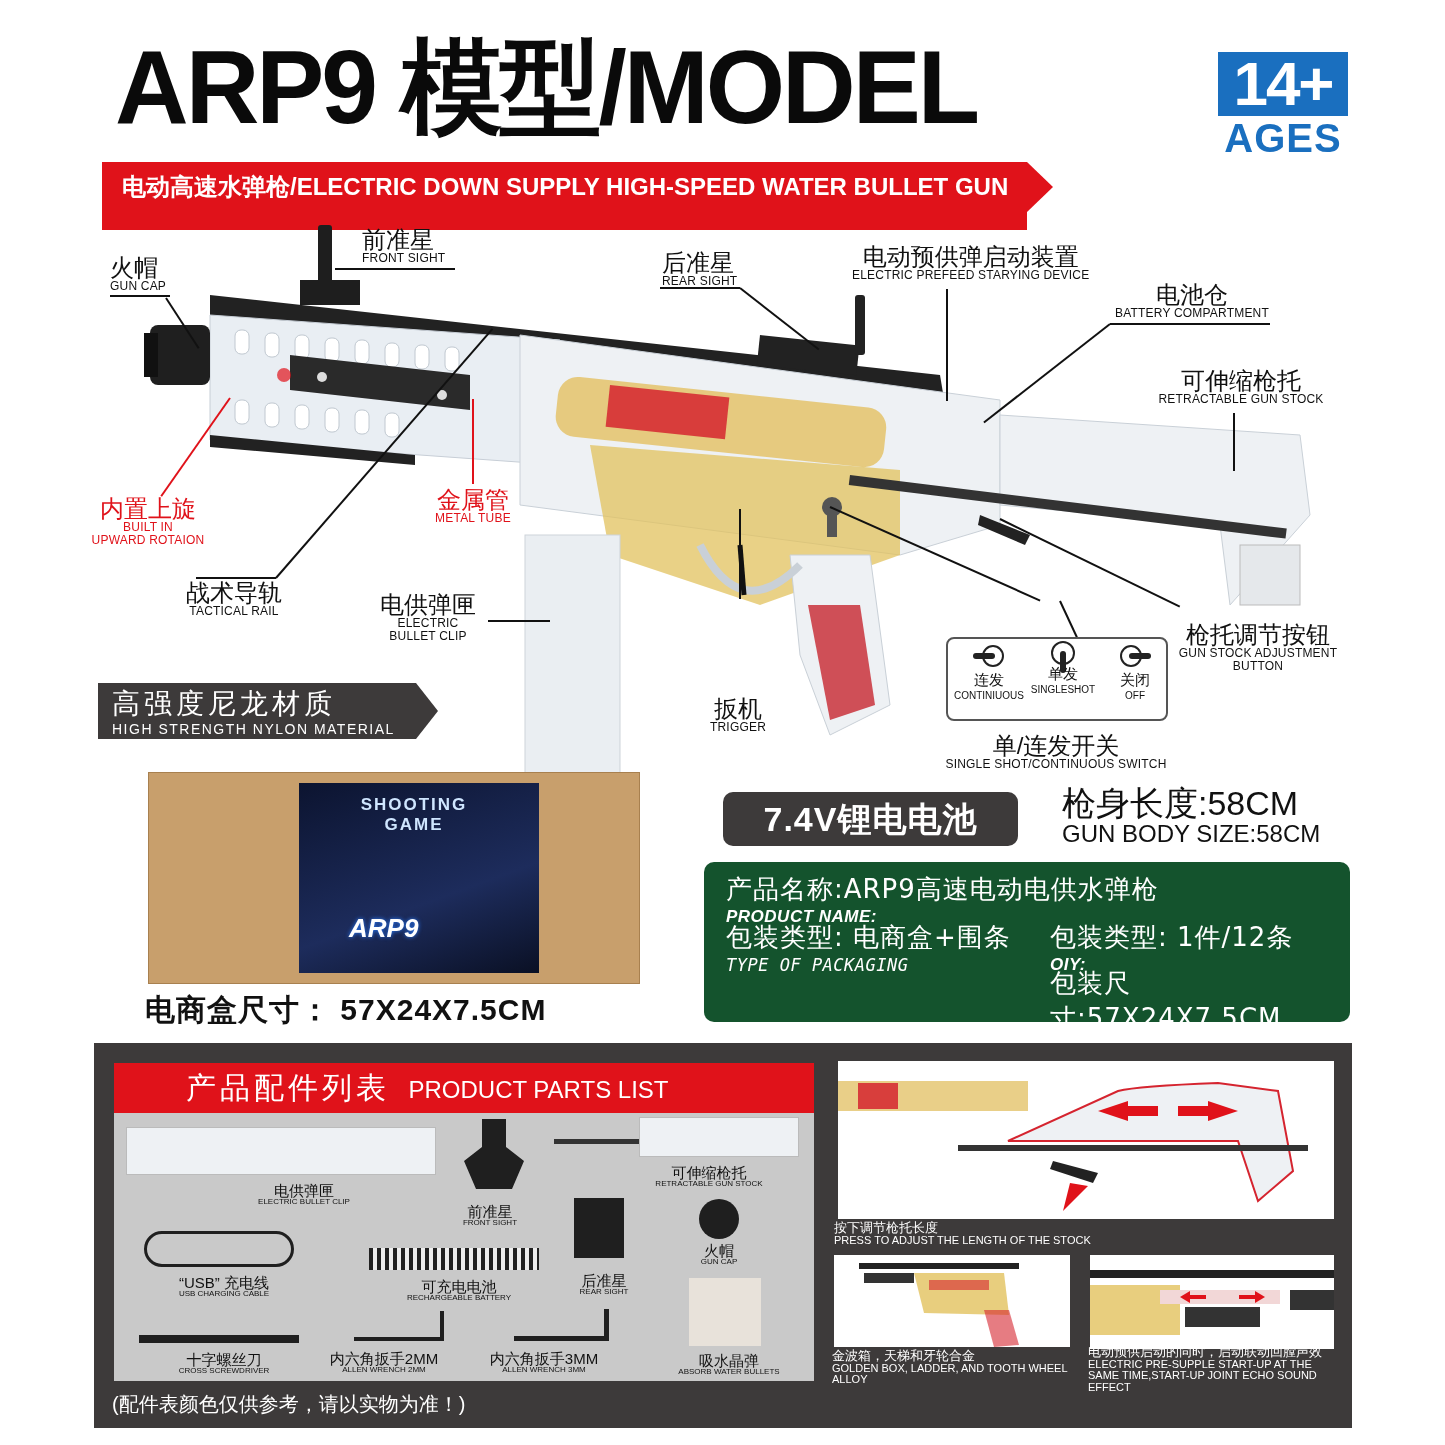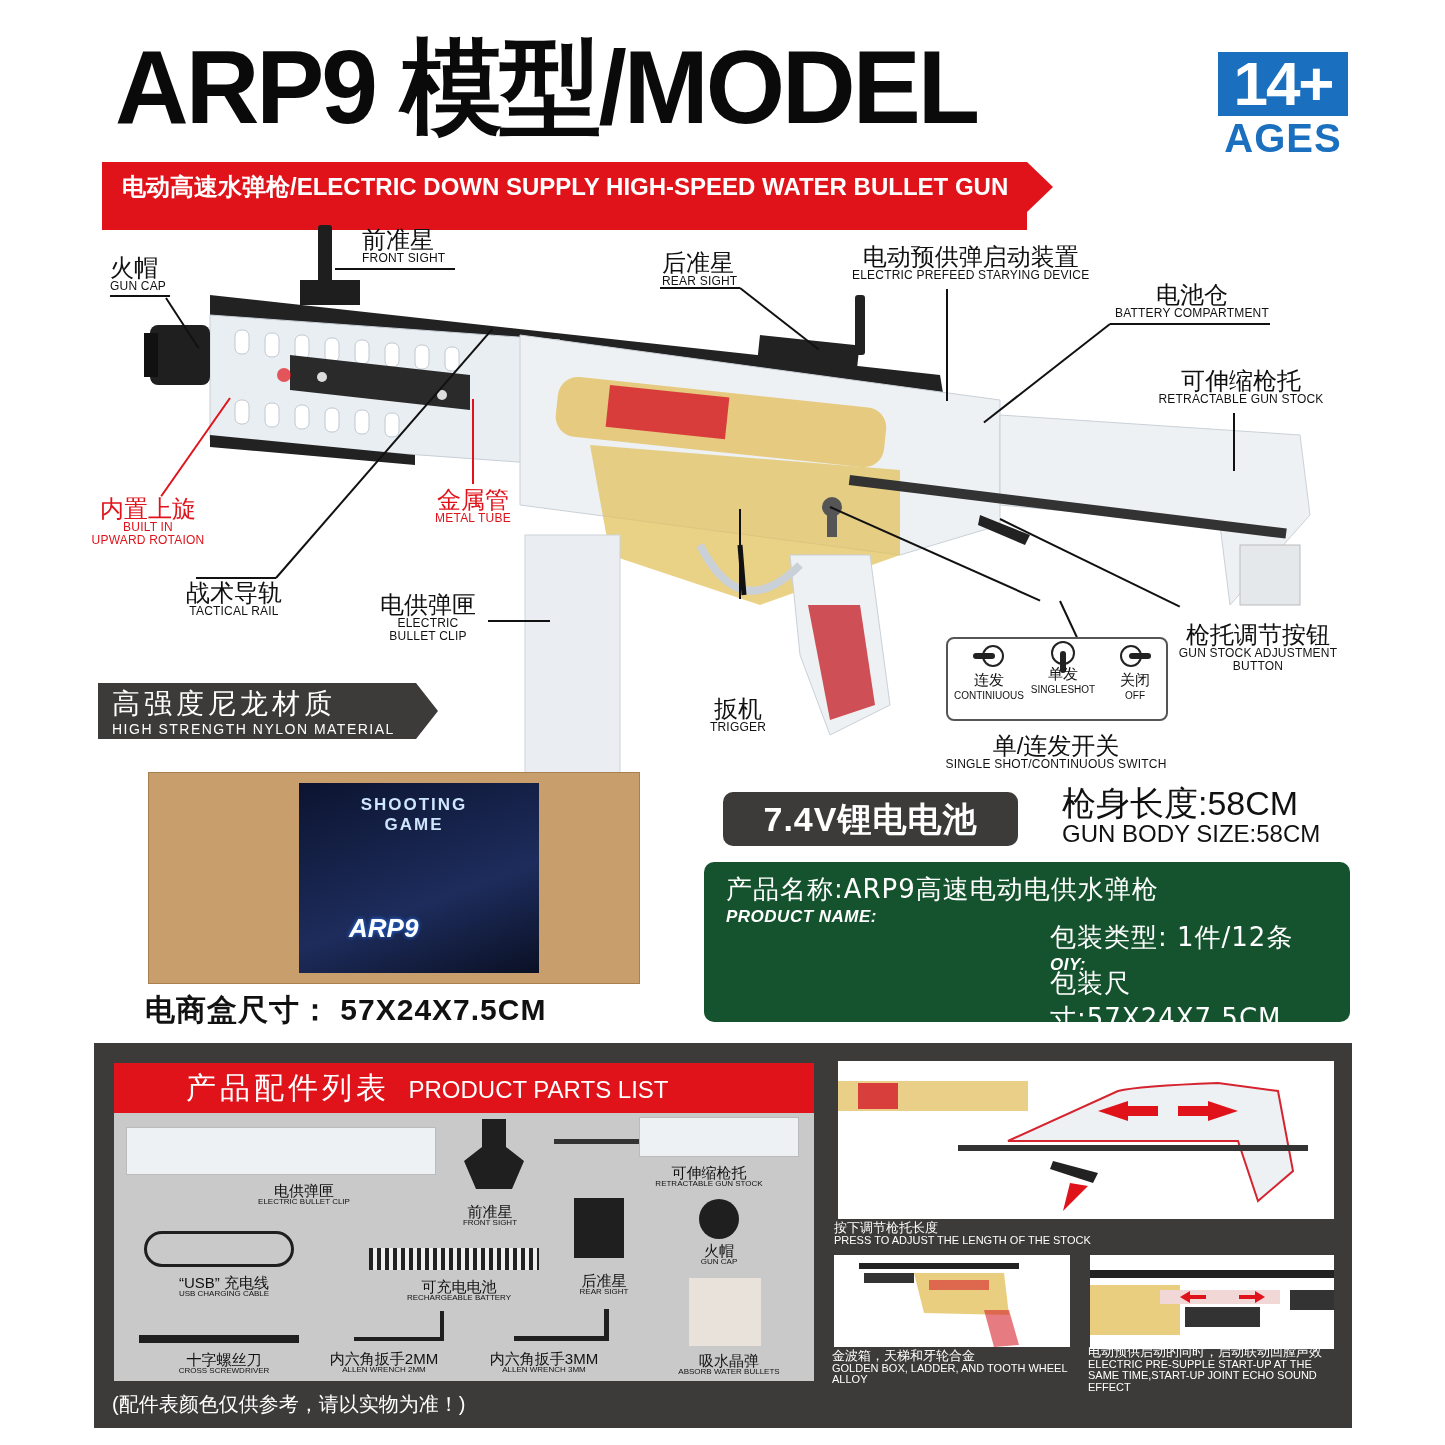--- a/index.html
+++ b/index.html
@@ -274,20 +274,24 @@
 <div class="abs gun-len">
   <div class="cn">枪身长度:58CM</div>
   <div class="en">GUN BODY SIZE:58CM</div>
 </div>
 
 <div class="abs spec">
   <div class="row" style="left:22px;top:10px;">
     <div class="big">产品名称:ARP9高速电动电供水弹枪</div>
     <div class="small">PRODUCT NAME:</div>
   </div>
+  <div class="row" style="left:22px;top:58px;">
+    <div class="big">包装类型: 电商盒+围条</div>
+    <div class="small" style="font-family:'DejaVu Sans Mono',monospace;font-weight:400;">TYPE OF PACKAGING</div>
+  </div>
   <div class="row" style="left:346px;top:58px;">
     <div class="big">包装类型: 1件/12条</div>
     <div class="small">OIY:</div>
   </div>
   <div class="row" style="left:346px;top:104px;">
     <div class="big">包装尺寸:57X24X7.5CM</div>
     <div class="small">PACKAGE SIZE:</div>
   </div>
 </div>
 

